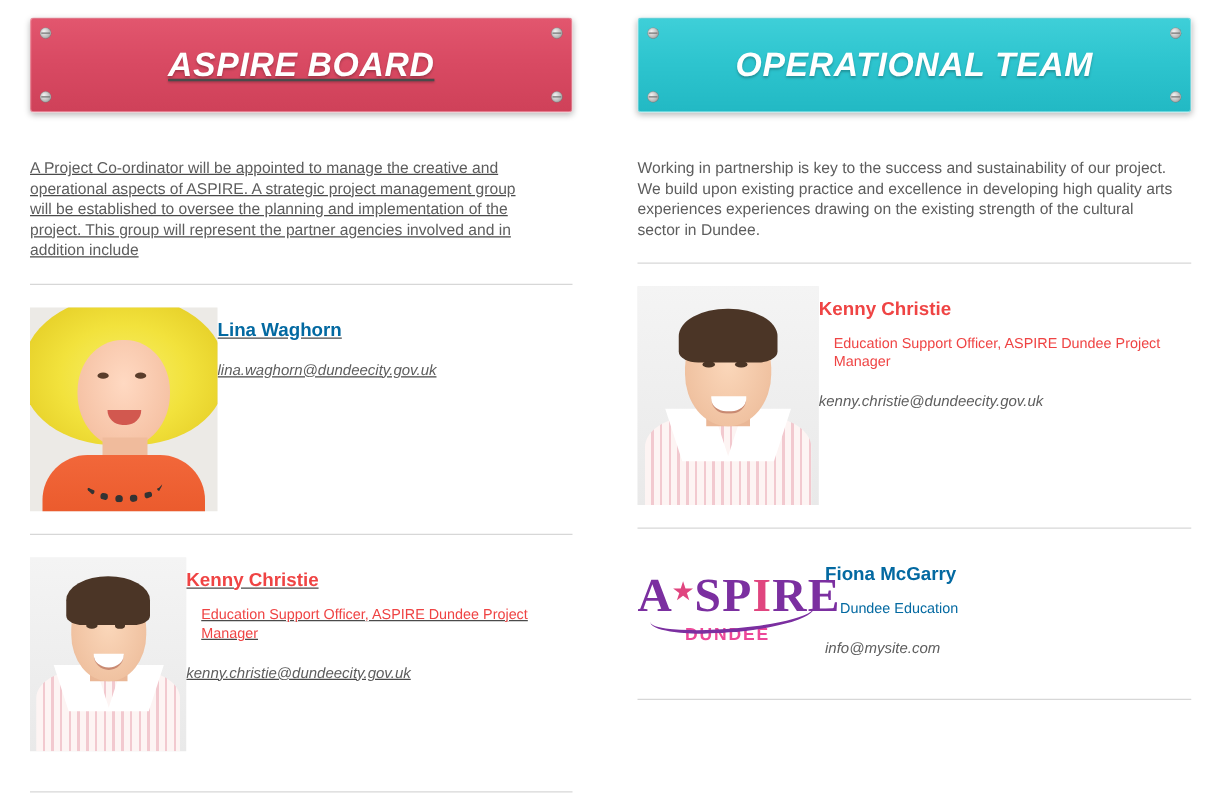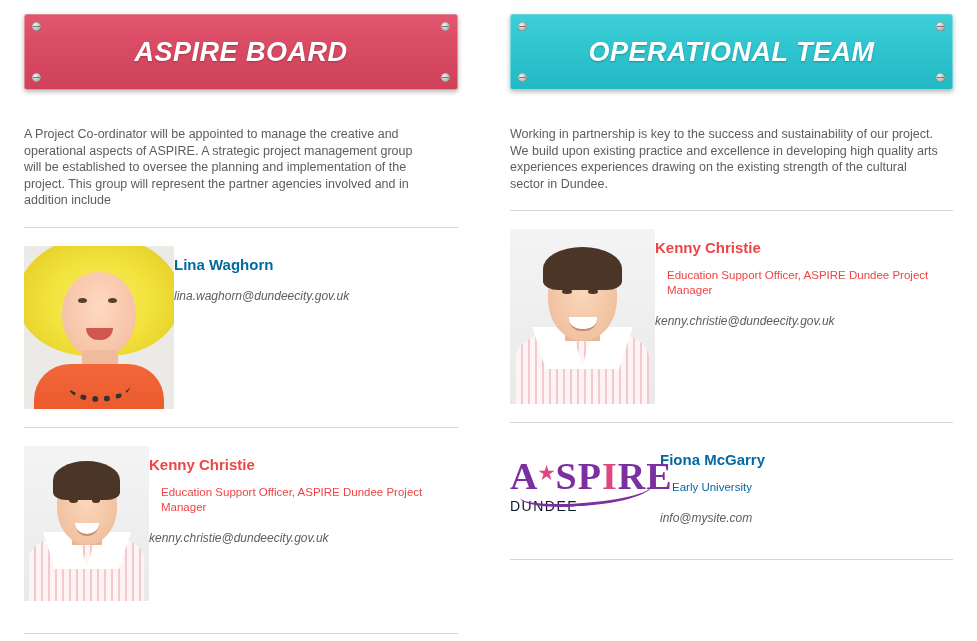--- a/index.html
+++ b/index.html
@@ -21,20 +21,21 @@
     height: 641px;
     display: flex;
   }
   .column {
     position: relative;
     box-sizing: border-box;
   }
   .col-left {
     width: 488px;
     padding: 14px 30px 15px 24px;
+    text-decoration: underline;
   }
   .col-right {
     width: 489px;
     padding: 14px 24px 0 22px;
   }
 
   
   .banner {
     position: relative;
     height: 76px;
@@ -273,24 +274,24 @@
     white-space: nowrap;
   }
   .logo-word .pk { color: #e0457f; }
   .logo-star {
     color: #e0457f;
     font-size: 18px;
     vertical-align: 10px;
   }
   .logo-sub {
     font-size: 14px;
-    font-weight: normal;
-    color: #0f172a;
+    font-weight: bold;
+    color: #ec4899;
     letter-spacing: 1.5px;
-    text-align: left;
+    text-align: center;
     padding-right: 6px;
     margin-top: -4px;
   }
   .logo-swoosh {
     position: absolute;
     left: 10px; top: 30px;
     width: 132px; height: 26px;
     border-bottom: 3px solid #7b2fa0;
     border-radius: 0 0 60% 40%;
     transform: rotate(-3deg);
@@ -405,21 +406,21 @@
     <div class="person person-left">
       <div class="photo-wrap">
         <div class="logo-aspire">
           <div class="logo-word"><span>A</span><span class="logo-star">★</span><span>S</span><span>P</span><span class="pk">I</span><span>R</span><span>E</span></div>
           <div class="logo-swoosh"></div>
           <div class="logo-sub">DUNDEE</div>
         </div>
       </div>
       <div class="text-wrap">
         <p class="p-name pink-text">Fiona McGarry</p>
-        <p class="p-role pink-text">Early University</p>
+        <p class="p-role pink-text">Dundee Education</p>
         <p class="p-email">info@mysite.com</p>
       </div>
     </div>
 
     <div class="spacer-tall"></div>
     <hr class="divider">
   </div>
 
 </div>
 

